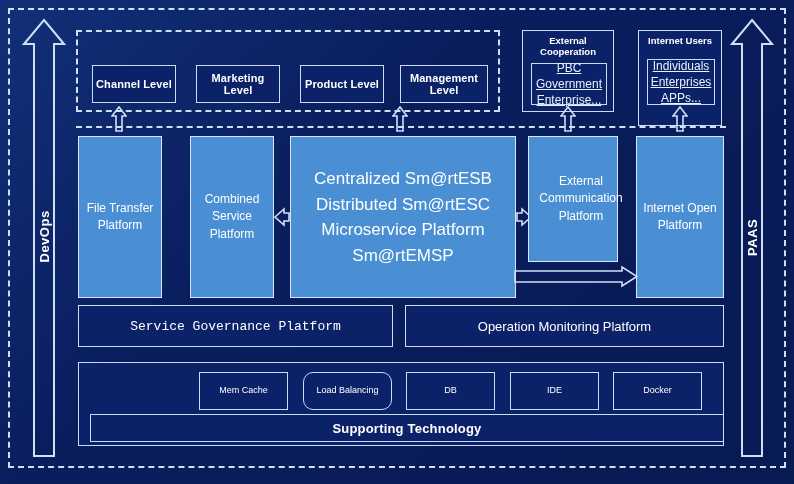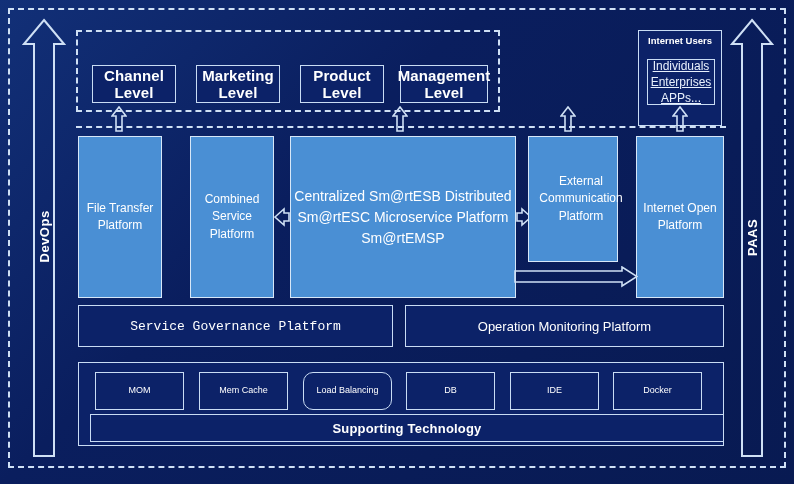--- a/index.html
+++ b/index.html
@@ -42,21 +42,21 @@
     background: #4a8fd4;
     border: 1.5px solid #d7e7f8;
     display: flex;
     align-items: center;
     justify-content: center;
     text-align: center;
     color: #ffffff;
   }
 
   .level-box {
-    font-size: 15px;
+    font-size: 11px;
     font-weight: bold;
     letter-spacing: .1px;
   }
 
   .actor-title {
     position: absolute;
     top: 4px;
     left: 0;
     right: 0;
     text-align: center;
@@ -71,21 +71,21 @@
     font-weight: normal;
     text-decoration: underline;
   }
 
   .platform-text {
     font-size: 12px;
     line-height: 1.45;
     font-weight: normal;
   }
   .center-text {
-    font-size: 14px;
+    font-size: 17px;
     line-height: 1.5;
     font-weight: normal;
   }
   .gov-text { font-size: 13px; }
 
   .tech-box { font-size: 9px; line-height: 1.3; }
   .support-box {
     font-size: 13px;
     font-weight: bold;
     letter-spacing: .2px;
@@ -146,20 +146,26 @@
   <div class="abs dark-box level-box" style="left:196px; top:65px; width:84px; height:38px;">
     <span>Marketing Level</span>
   </div>
   <div class="abs dark-box level-box" style="left:300px; top:65px; width:84px; height:38px;">
     <span>Product Level</span>
   </div>
   <div class="abs dark-box level-box" style="left:400px; top:65px; width:88px; height:38px;">
     <span>Management Level</span>
   </div>
 
+  <div class="abs dark-box" style="left:522px; top:30px; width:92px; height:82px; display:block; position:absolute;">
+    <div class="actor-title">External Cooperation</div>
+    <div class="abs dark-box actor-body" style="left:8px; top:32px; width:76px; height:42px;">
+      <span>PBC Government Enterprise...</span>
+    </div>
+  </div>
 
   <div class="abs dark-box" style="left:638px; top:30px; width:84px; height:96px; display:block; position:absolute;">
     <div class="actor-title">Internet Users</div>
     <div class="abs dark-box actor-body" style="left:8px; top:28px; width:68px; height:46px;">
       <span>Individuals Enterprises APPs...</span>
     </div>
   </div>
 
   <div class="abs dash-line" style="left:76px; top:126px; width:650px;"></div>
 
@@ -224,23 +230,20 @@
 
   <div class="abs dark-box gov-text" style="left:78px; top:305px; width:315px; height:42px;font-family:Liberation Mono, monospace;">
     <span>Service Governance Platform</span>
   </div>
   <div class="abs dark-box gov-text" style="left:405px; top:305px; width:319px; height:42px;">
     <span>Operation Monitoring Platform</span>
   </div>
 
   <div class="abs dark-box" style="left:78px; top:362px; width:646px; height:84px; display:block;"></div>
 
-  <div class="abs dark-box tech-box" style="left:95px; top:372px; width:89px; height:38px;">
-    <span>MOM</span>
-  </div>
   <div class="abs dark-box tech-box" style="left:199px; top:372px; width:89px; height:38px;">
     <span>Mem Cache</span>
   </div>
   <div class="abs dark-box tech-box" style="left:303px; top:372px; width:89px; height:38px;border-radius:10px;">
     <span>Load Balancing</span>
   </div>
   <div class="abs dark-box tech-box" style="left:406px; top:372px; width:89px; height:38px;">
     <span>DB</span>
   </div>
   <div class="abs dark-box tech-box" style="left:510px; top:372px; width:89px; height:38px;">

